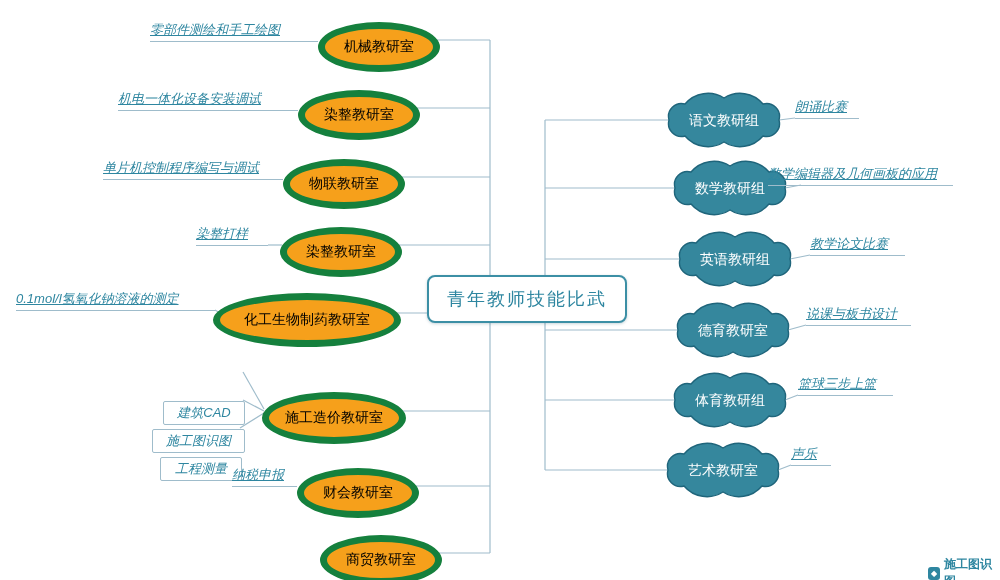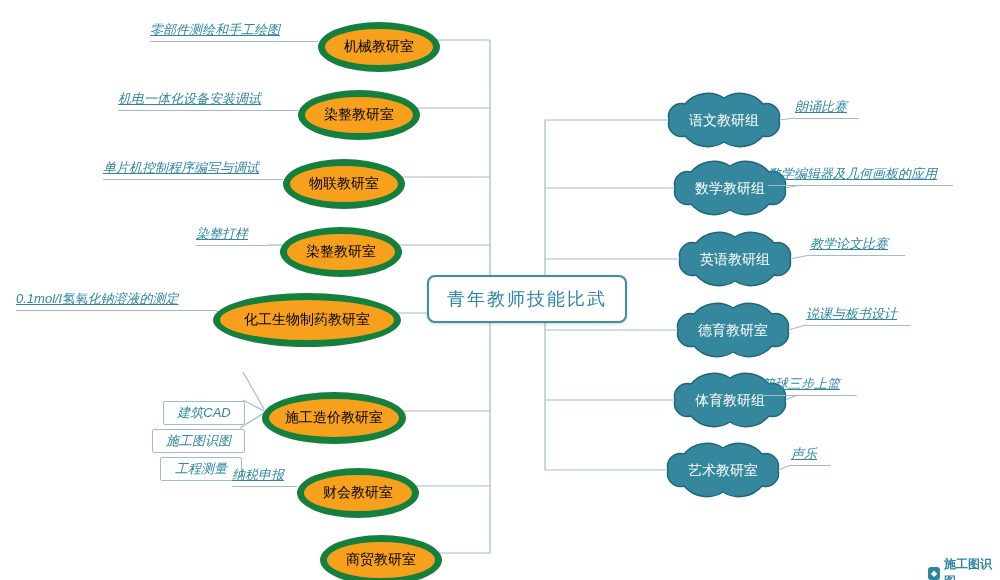--- a/index.html
+++ b/index.html
@@ -134,21 +134,21 @@
   </svg>
   <svg class="cloud-node" style="left:660px;top:440px" width="126" height="60" viewBox="-3 -4 126 60">
     <path class="cloud-path" d="M5,26 A13,13 0 0 1 21,10 A30,30 0 0 1 60,4 A30,30 0 0 1 99,10 A13,13 0 0 1 115,26 A13,13 0 0 1 99,42 A30,30 0 0 1 60,48 A30,30 0 0 1 21,42 A13,13 0 0 1 5,26 Z"></path>
     <text class="cloud-text" x="60" y="31">艺术教研室</text>
   </svg>
 
   <div class="leaf" style="left:795px;top:97px;width:64px">朗诵比赛</div>
   <div class="leaf" style="left:768px;top:164px;width:185px">数学编辑器及几何画板的应用</div>
   <div class="leaf" style="left:810px;top:234px;width:95px">教学论文比赛</div>
   <div class="leaf" style="left:806px;top:304px;width:105px">说课与板书设计</div>
-  <div class="leaf" style="left:762px;top:374px;width:95px">篮球三步上篮</div>
+  <div class="leaf" style="left:798px;top:374px;width:95px">篮球三步上篮</div>
   <div class="leaf" style="left:791px;top:444px;width:40px">声乐</div>
 
   <div class="watermark">
     <span class="wm-icon">◆</span>
     <span>施工图识图</span>
   </div>
 
 </div>
 
 </body></html>

